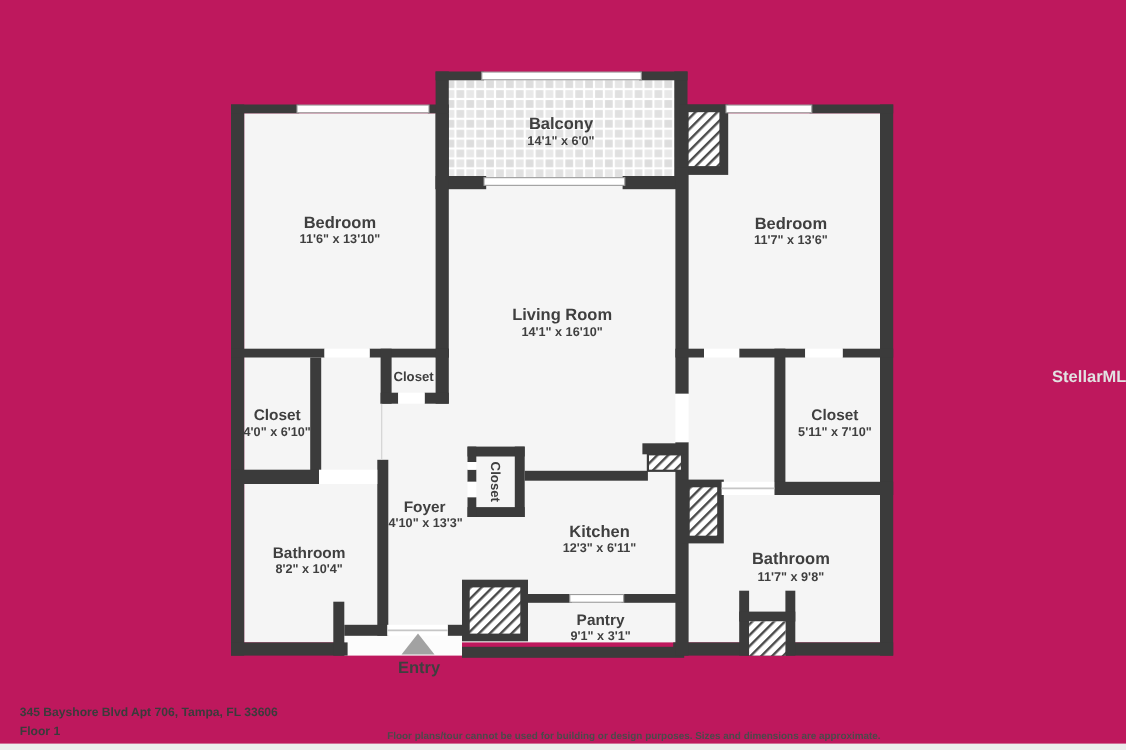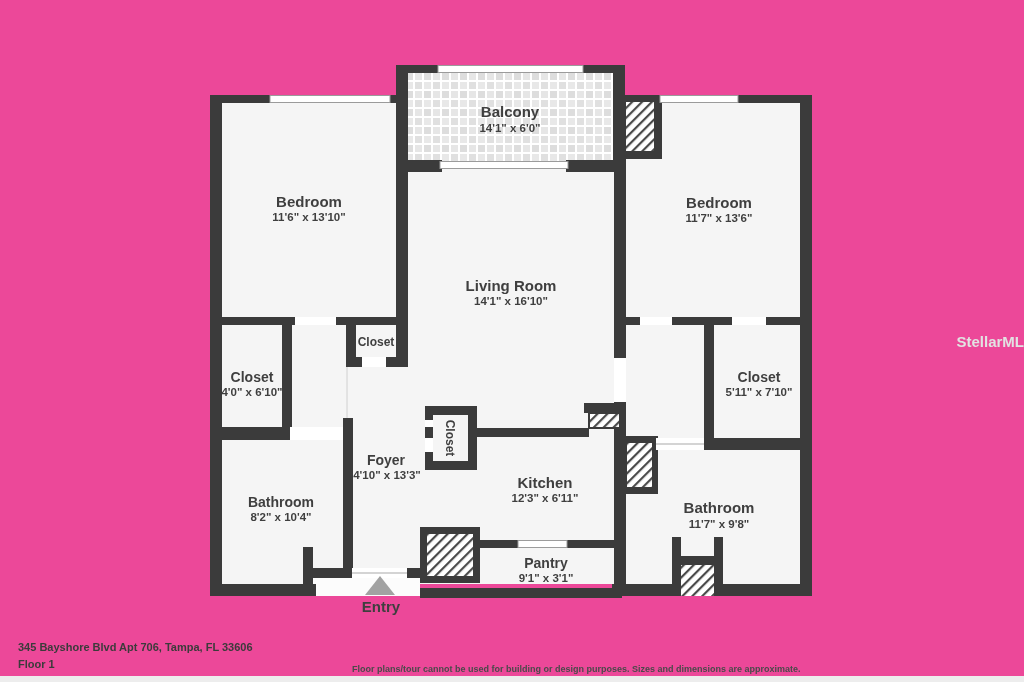--- a/index.html
+++ b/index.html
@@ -1,19 +1,19 @@
 <!DOCTYPE html>
 <html><head>
 <meta charset="utf-8">
 <style>
   html,body{margin:0;padding:0;background:#ffffff;}
   .screen{
     position:relative;
     width:1024px;height:682px;
-    background:#ec4899;
+    background:#be185d;
     overflow:hidden;
     font-family:"Liberation Sans", sans-serif;
   }
   svg{display:block;}
   text{fill:#3f3f3f;font-family:"Liberation Sans", sans-serif;font-weight:700;}
   .room-name{font-size:15px;}
   .room-name-sm{font-size:14px;}
   .room-dims{font-size:11.5px;}
   .closet-sm{font-size:12px;}
   .entry-label{font-size:15px;}

